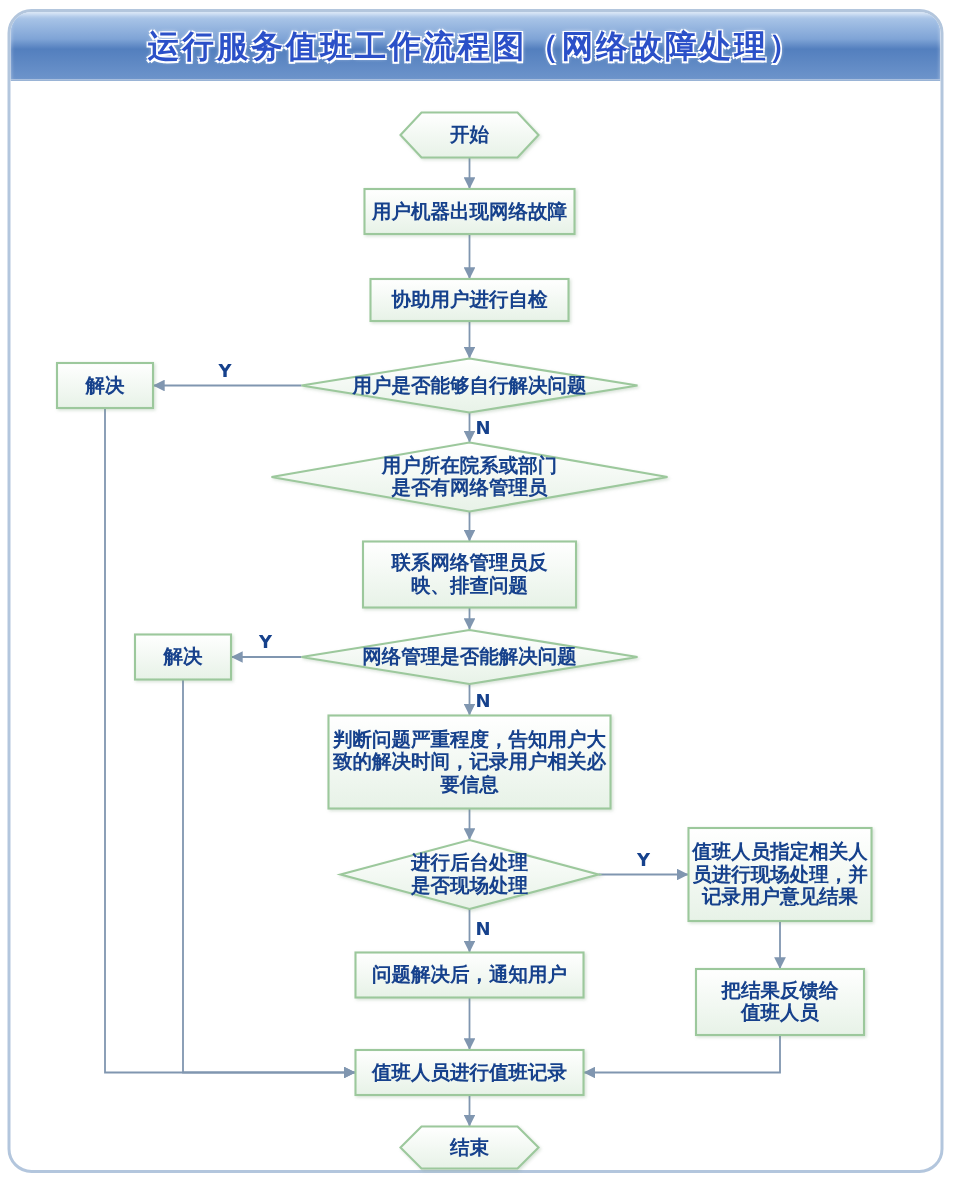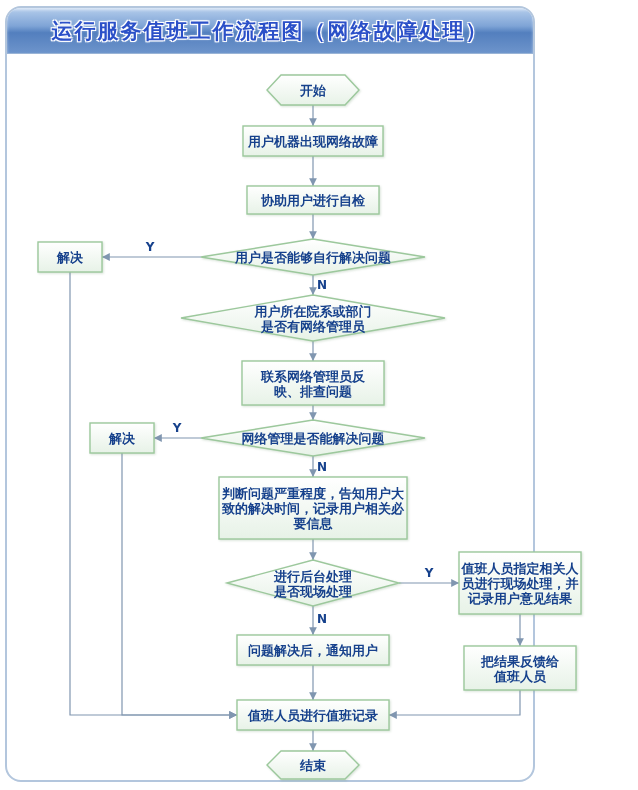--- a/index.html
+++ b/index.html
@@ -1,18 +1,18 @@
 <!DOCTYPE html>
 <html><head>
 <meta charset="utf-8">
 <style>
   html,body{margin:0;padding:0;background:#ffffff;}
   body{width:638px;height:790px;position:relative;font-family:"DejaVu Sans","Liberation Sans",sans-serif;}
   .card{
-    position:absolute;left:5px;top:6px;width:530px;height:776px;
+    position:absolute;left:5px;top:6px;width:624px;height:776px;
     border:2px solid #b3c6dd;border-radius:16px;background:#ffffff;
     overflow:hidden;box-sizing:border-box;z-index:1;
   }
   .title-bar{
     height:45px;display:flex;align-items:center;justify-content:center;
     background:linear-gradient(180deg,#b4cdec 0%,#7fa4d6 40%,#537fbe 55%,#6d94cb 100%);
     border-bottom:1px solid #9ab4d6;
     box-shadow:inset 0 2px 3px rgba(255,255,255,.55);
   }
   .title-text{

